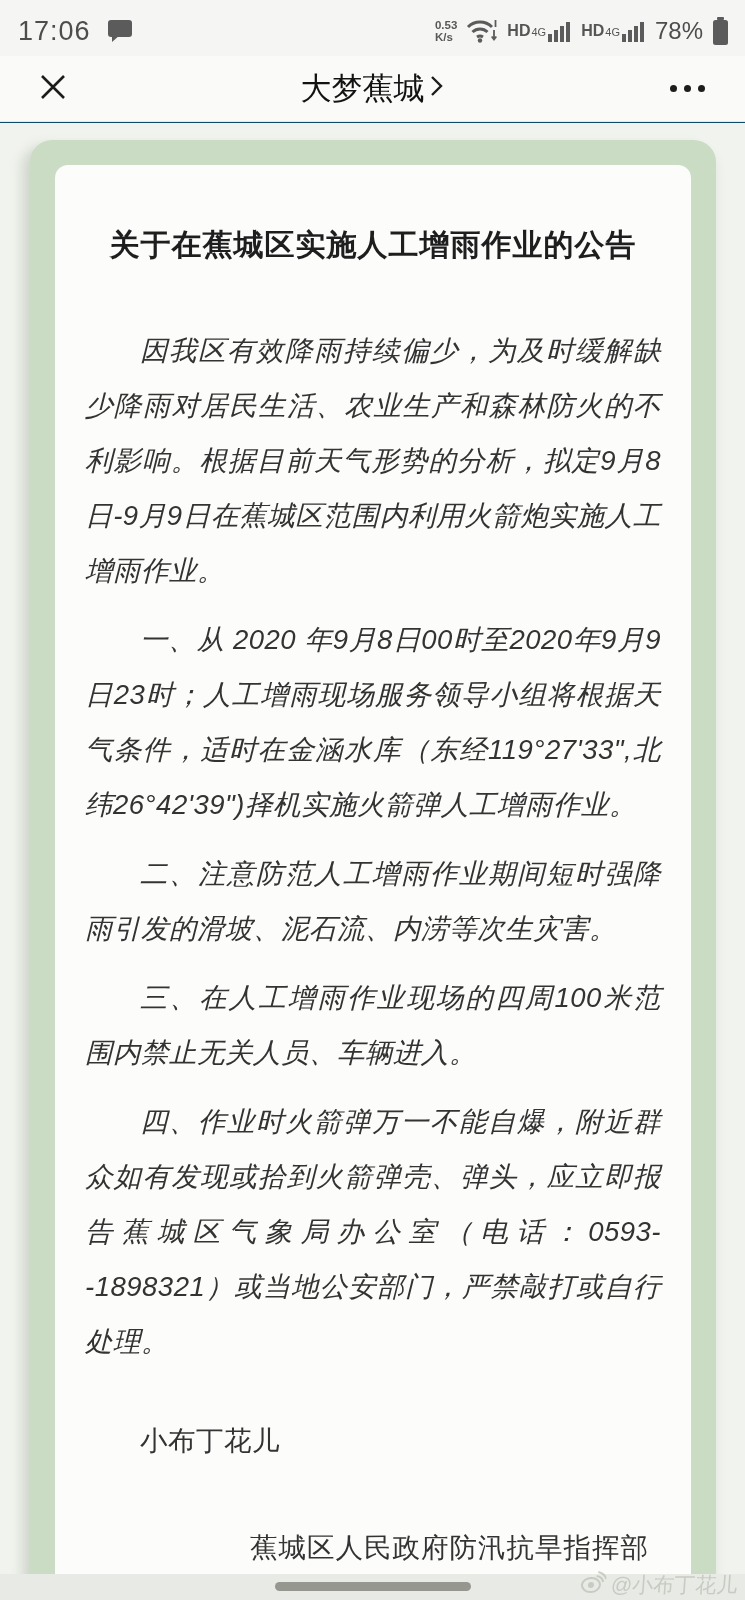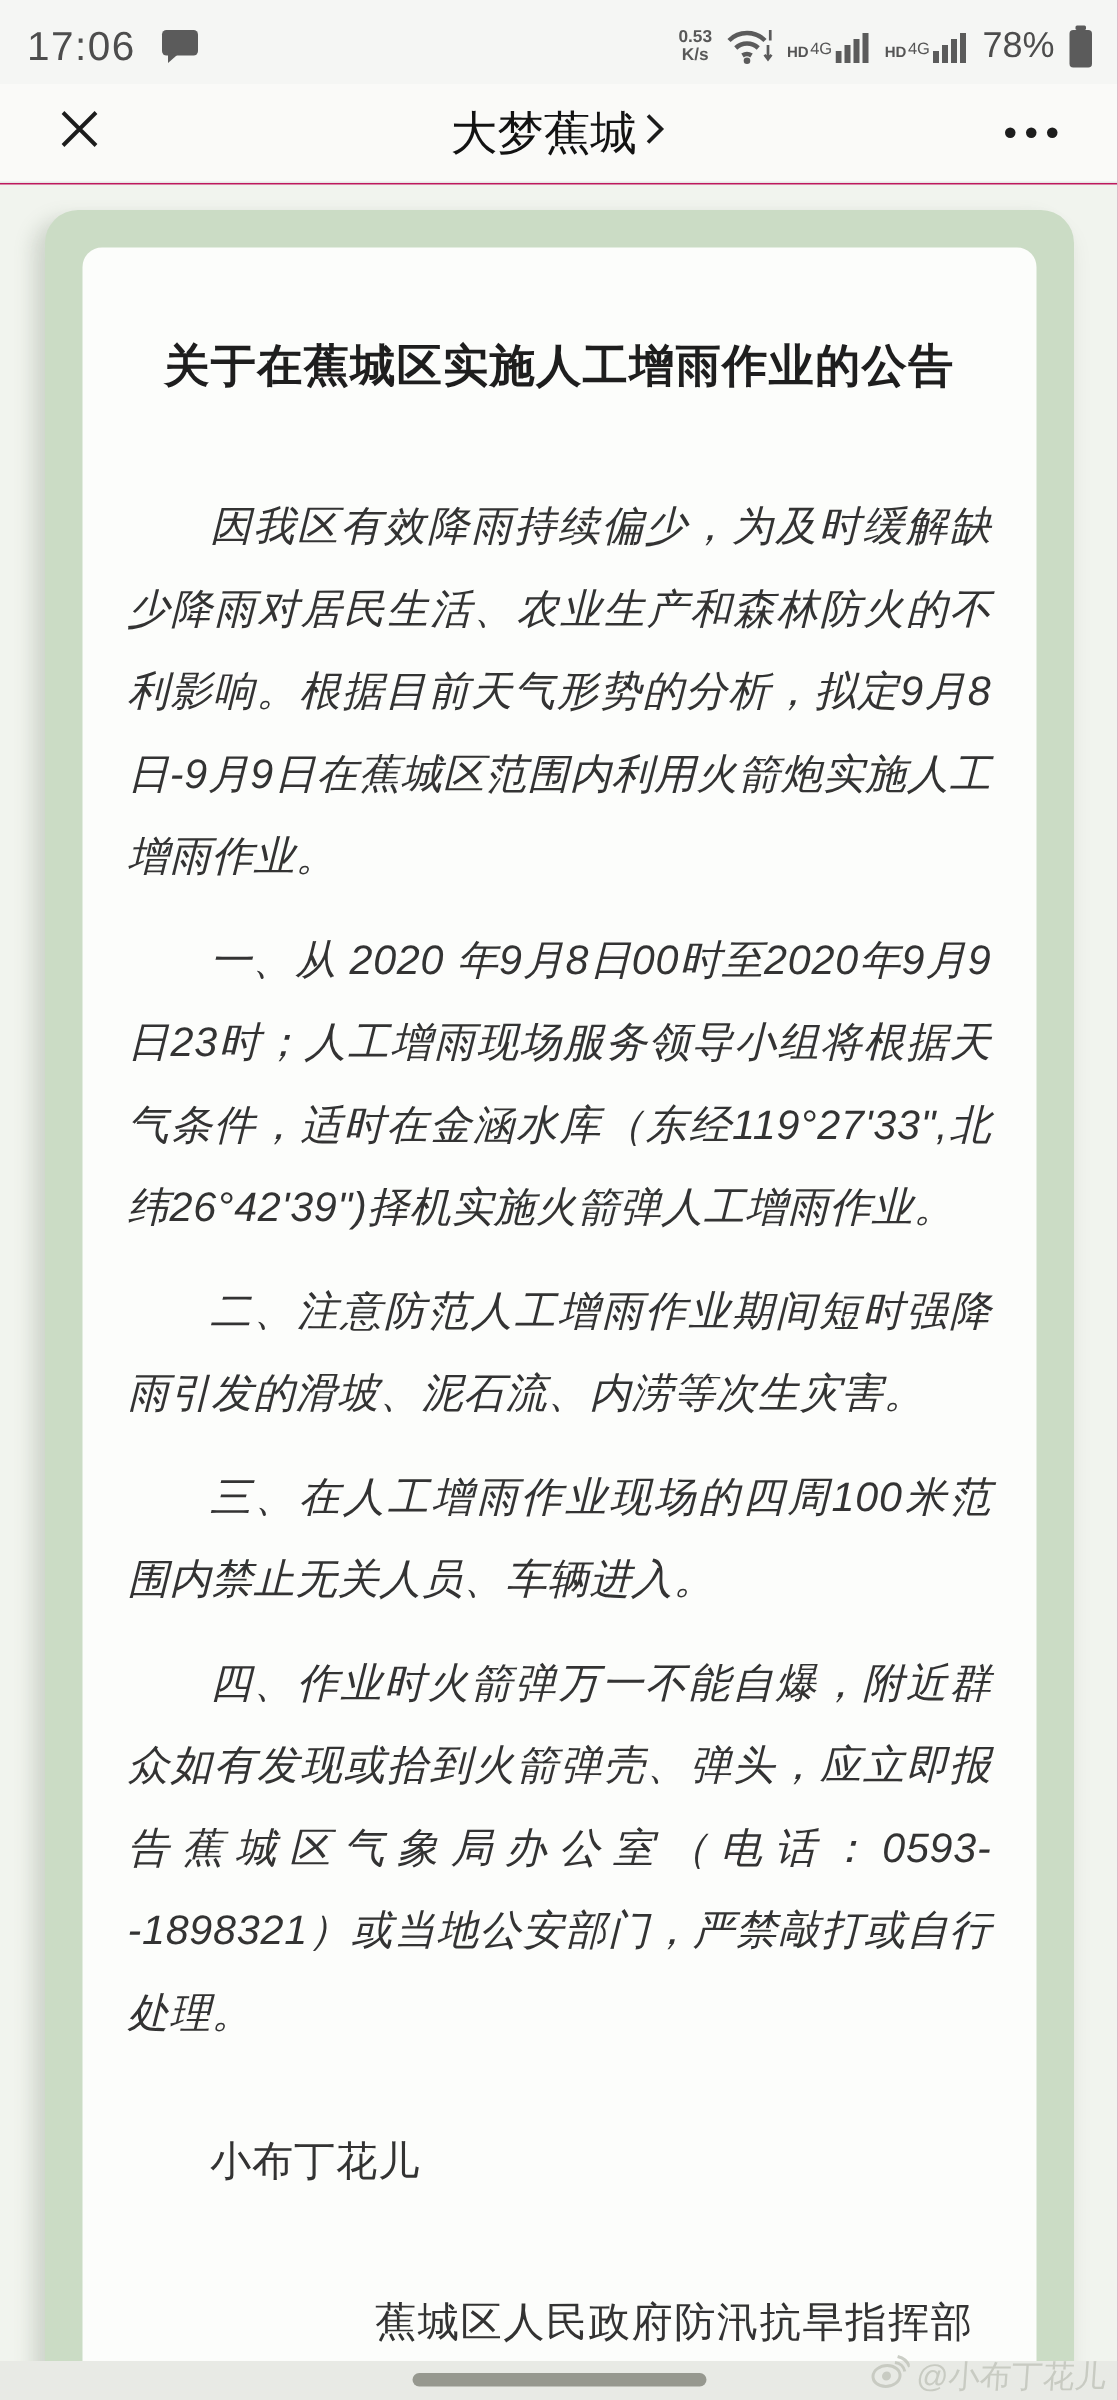--- a/index.html
+++ b/index.html
@@ -1,35 +1,35 @@
 <!DOCTYPE html>
 <html><head>
 <meta charset="utf-8">
 <style>
   * { margin: 0; padding: 0; box-sizing: border-box; }
   html, body { background: #dddddd; }
   body { font-family: "Liberation Sans", "DejaVu Sans", sans-serif; }
   .screen {
     position: relative; width: 745px; height: 1600px;
-    margin: 0 auto; overflow: hidden; background: #be185d;
+    margin: 0 auto; overflow: hidden; background: #0c4a6e;
   }
 
   
   .status-bar {
     position: absolute; top: 0; left: 0; right: 0; height: 56px;
     background: #f5f6f4; display: flex; align-items: center;
     padding: 6px 16px 0 18px; color: #4d4d4d;
   }
   .sb-time { font-size: 27px; letter-spacing: 1px; }
   .sb-msg { margin-left: 16px; display: inline-flex; }
   .sb-right { margin-left: auto; display: flex; align-items: center; gap: 9px; }
-  .sb-speed { font-size: 11.5px; line-height: 12px; text-align: center; color: #585858; font-weight: bold; }
+  .sb-speed { font-size: 11.5px; line-height: 12px; text-align: left; color: #585858; font-weight: bold; }
   .sb-wifi { display: inline-flex; }
   .sig-group { display: inline-flex; align-items: flex-end; gap: 1px; }
-  .sig-hd { font-size: 10px; font-weight: bold; color: #555; margin-bottom: 6px; }
+  .sig-hd { font-size: 16px; font-weight: bold; color: #555; margin-bottom: 6px; }
   .sig-4g { font-size: 11px; font-weight: normal; color: #555; position: relative; top: -8px; margin-right: 1px; }
   .sb-batt-pct { font-size: 24px; color: #4d4d4d; }
   .sb-batt { display: inline-flex; }
 
   
   .app-header {
     position: absolute; top: 56px; left: 0; right: 0; height: 66px;
     background: #fafaf8; border-bottom: 1px solid #e7e7e5;
     display: flex; align-items: center; padding: 0 38px;
   }

